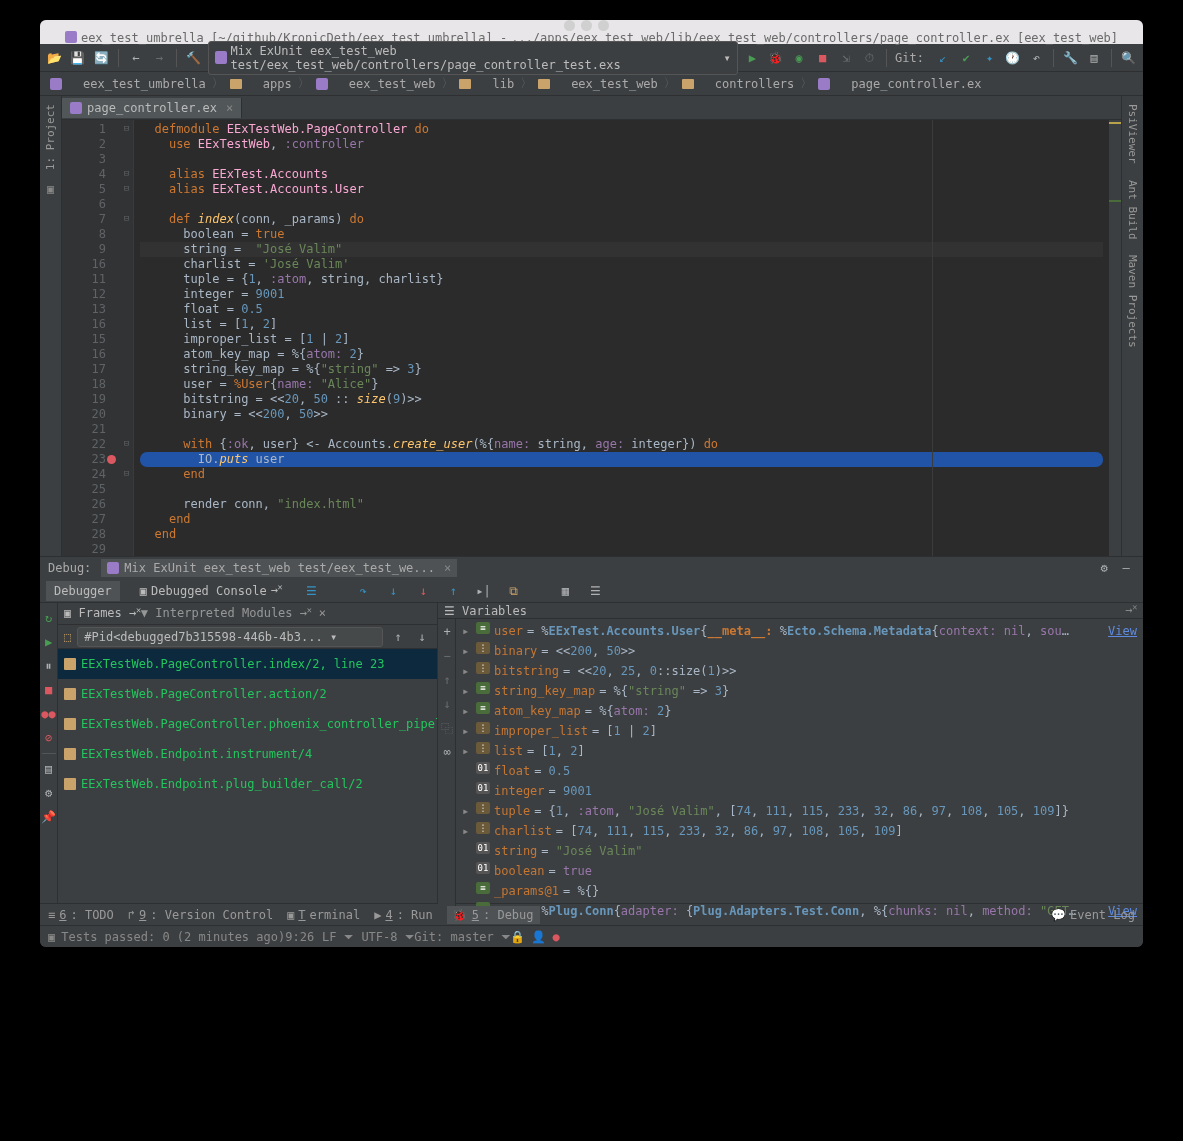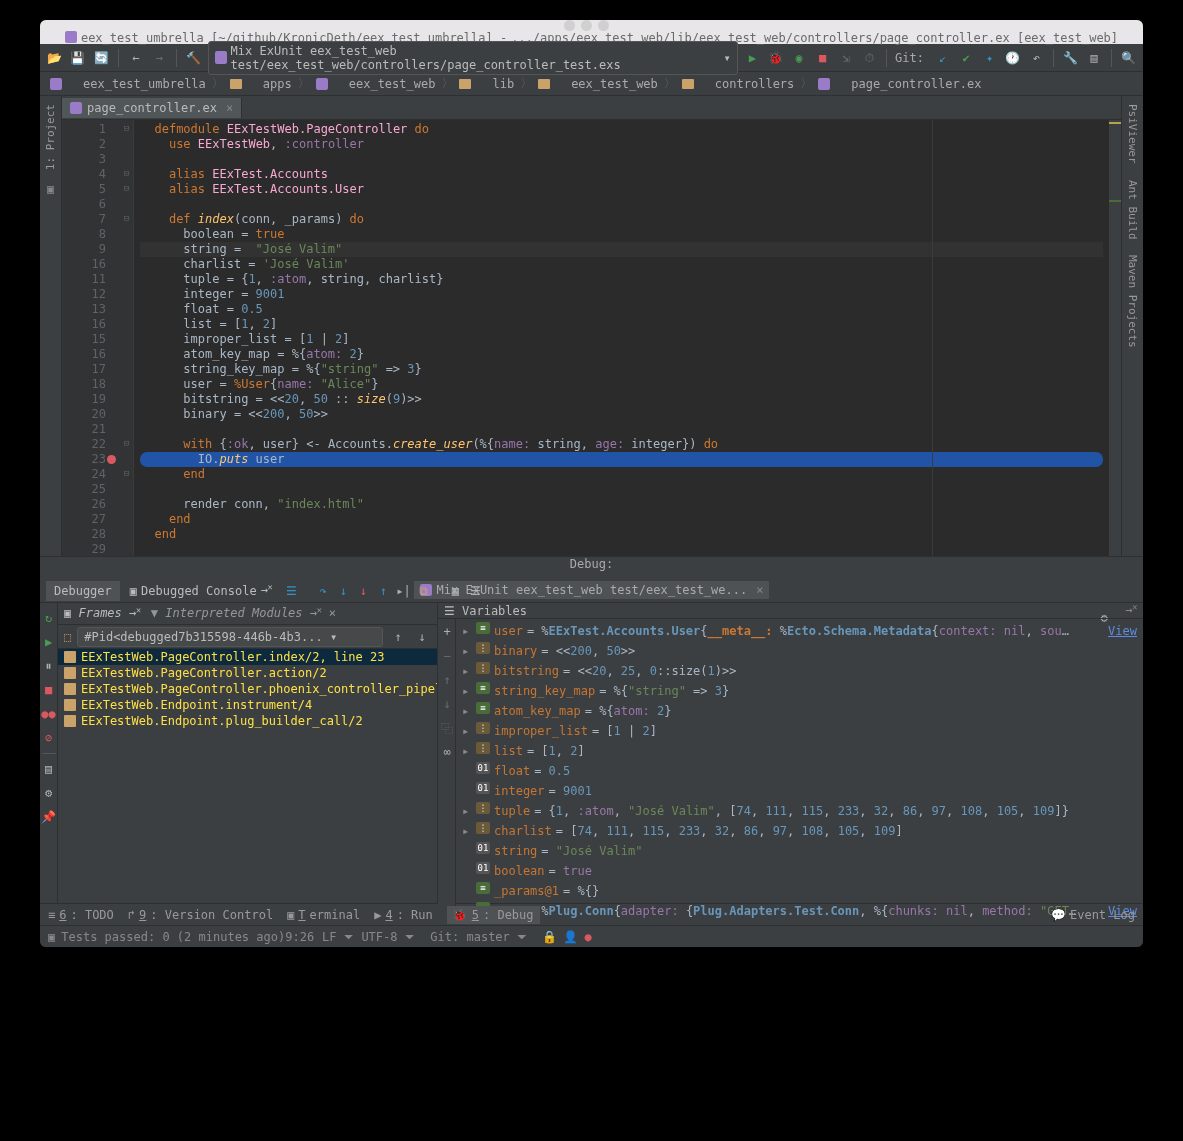--- a/index.html
+++ b/index.html
@@ -43,34 +43,34 @@
 .mod { color:#f9a8d4; }
 .fn { color:#ffc66d; font-style:italic; }
 .str { color:#6a8759; }
 .num { color:#6897bb; }
 .atom { color:#9876aa; }
 .param { color:#a9b7c6; }
 .margin-line { border-left:1px solid #393b3c; position:absolute; left:870px; top:0; bottom:0; }
 .scroll-strip { width:12px; background:#3c3f41; position:relative; }
 .scroll-strip .mark { position:absolute; left:0; right:0; height:2px; }
 .debug-panel { background:#3c3f41; border-top:1px solid #2d2f30; }
-.debug-hdr { height:22px; display:flex; align-items:center; padding:0 8px; color:#aaa; gap:10px;flex-direction:column; }
+.debug-hdr { height:22px; display:flex; align-items:center; padding:0 8px; color:#aaa; gap:10px; }
 .debug-hdr .tab { display:flex; align-items:center; gap:5px; padding:2px 6px; background:#4e5254; }
-.debug-tabs { height:24px; display:flex; align-items:center; padding:0 6px; gap:2px; border-bottom:1px solid #2d2f30; }
+.debug-tabs { height:24px; display:flex; align-items:center; padding:0 6px; gap:12px; border-bottom:1px solid #2d2f30; }
 .dtab { padding:3px 8px; color:#bbb; background:#4e5254; display:flex; align-items:center; gap:4px; }
 .dicon { width:18px; height:18px; display:flex; align-items:center; justify-content:center; color:#aeb0b2; cursor:pointer; }
 .debug-body { display:flex; height:300px; }
 .dbg-left { width:18px; background:#3c3f41; display:flex; flex-direction:column; align-items:center; gap:6px; padding-top:6px; border-right:1px solid #2d2f30; }
 .dbg-mid, .dbg-right { display:flex; flex-direction:column; }
 .dbg-mid { width:380px; border-right:1px solid #2d2f30; }
-.panel-hdr { height:22px; background:#3c3f41; display:flex; align-items:center; padding:0 6px; gap:10px; color:#bbb; border-bottom:1px solid #2d2f30;font-style:italic; }
+.panel-hdr { height:22px; background:#3c3f41; display:flex; align-items:center; padding:0 6px; color:#bbb; border-bottom:1px solid #2d2f30; }
 .pid-row { height:24px; display:flex; align-items:center; padding:0 6px; gap:6px; border-bottom:1px solid #2d2f30; }
 .pid-sel { flex:1; background:#45494a; border:1px solid #555; color:#bbb; padding:2px 6px; border-radius:3px; }
 .frames-list { flex:1; overflow:auto; }
-.frame { padding:1px 6px; color:#fde047; display:flex; align-items:center; gap:5px; }
+.frame { padding:8px 6px; color:#22c55e; display:flex; align-items:center; gap:5px; }
 .frame.sel { background:#0d293e; }
 .fico { width:12px; height:12px; background:#c9a36a; border-radius:1px; flex-shrink:0; }
 .dbg-right { flex:1; }
 .var-tool { width:18px; background:#3c3f41; display:flex; flex-direction:column; gap:6px; padding-top:4px; border-right:1px solid #2d2f30; }
 .var-list { flex:1; overflow:auto; padding:2px 0; }
 .vrow { display:flex; align-items:flex-start; padding:1px 6px; gap:4px; color:#a9b7c6; line-height:18px; }
 .vrow .arr { width:10px; color:#888; flex-shrink:0; }
 .vico { width:14px; height:12px; flex-shrink:0; display:flex; align-items:center; justify-content:center; font-size:9px; border-radius:2px; }
 .vico.map { background:#4a6b3a; color:#fff; }
 .vico.list { background:#6b5a3a; color:#fff; }
@@ -482,19 +482,19 @@
       <span class="sb-item"><span>💬</span> Event Log</span>
     </div>
 
   <div class="footer-bar">
     <span style="margin-right:6px">▣</span>
     <span>Tests passed: 0 (2 minutes ago)</span>
     <span class="spacer"></span>
     <span>9:26</span>
     <span style="margin:0 8px"><span>LF</span> ⏷</span>
     <span><span>UTF-8</span> ⏷</span>
-    <span style="margin:0 16px"><span>Git: master</span> ⏷</span>
+    <span style="margin:0 0"><span>Git: master</span> ⏷</span>
     <span>🔒</span>
     <span style="margin:0 6px">👤</span>
     <span class="red">●</span>
   </div>
 
 </div>
 
 </body></html>

